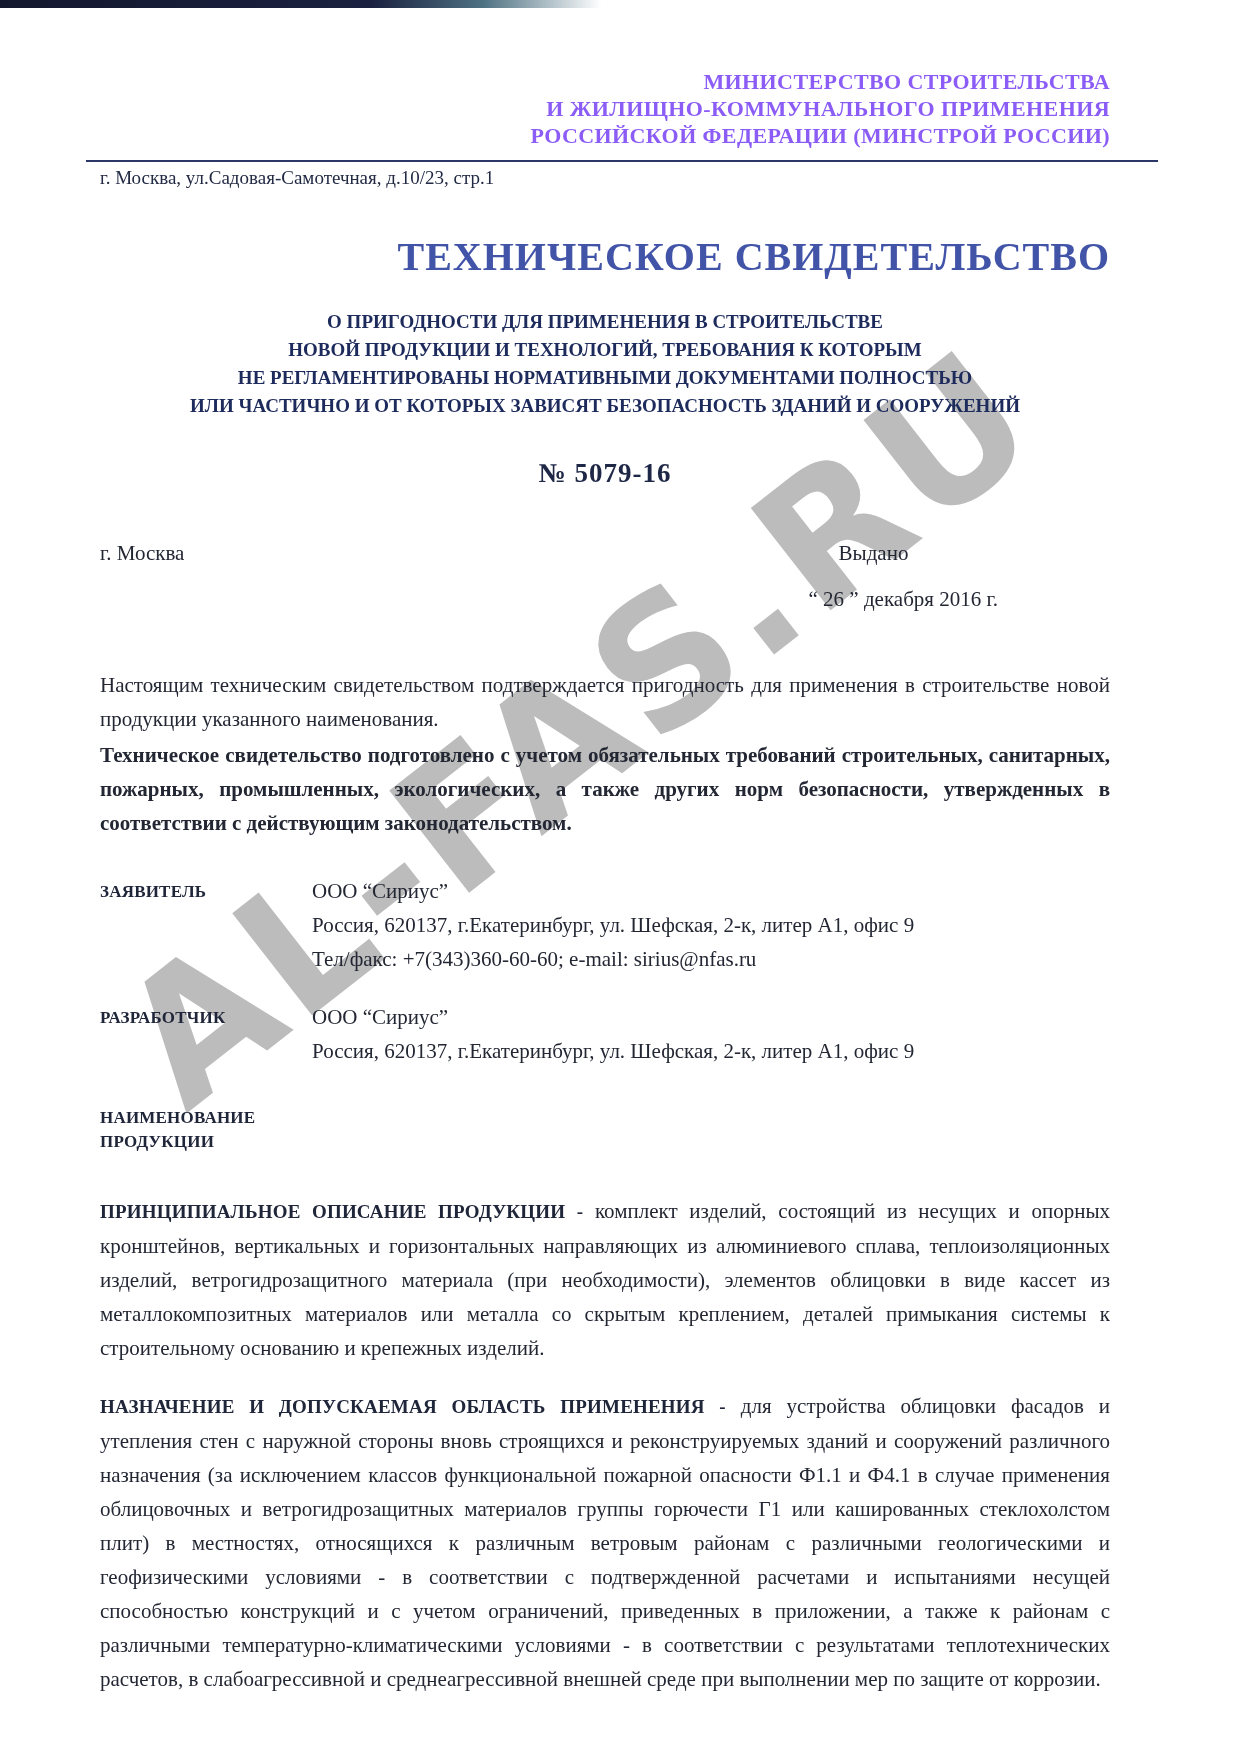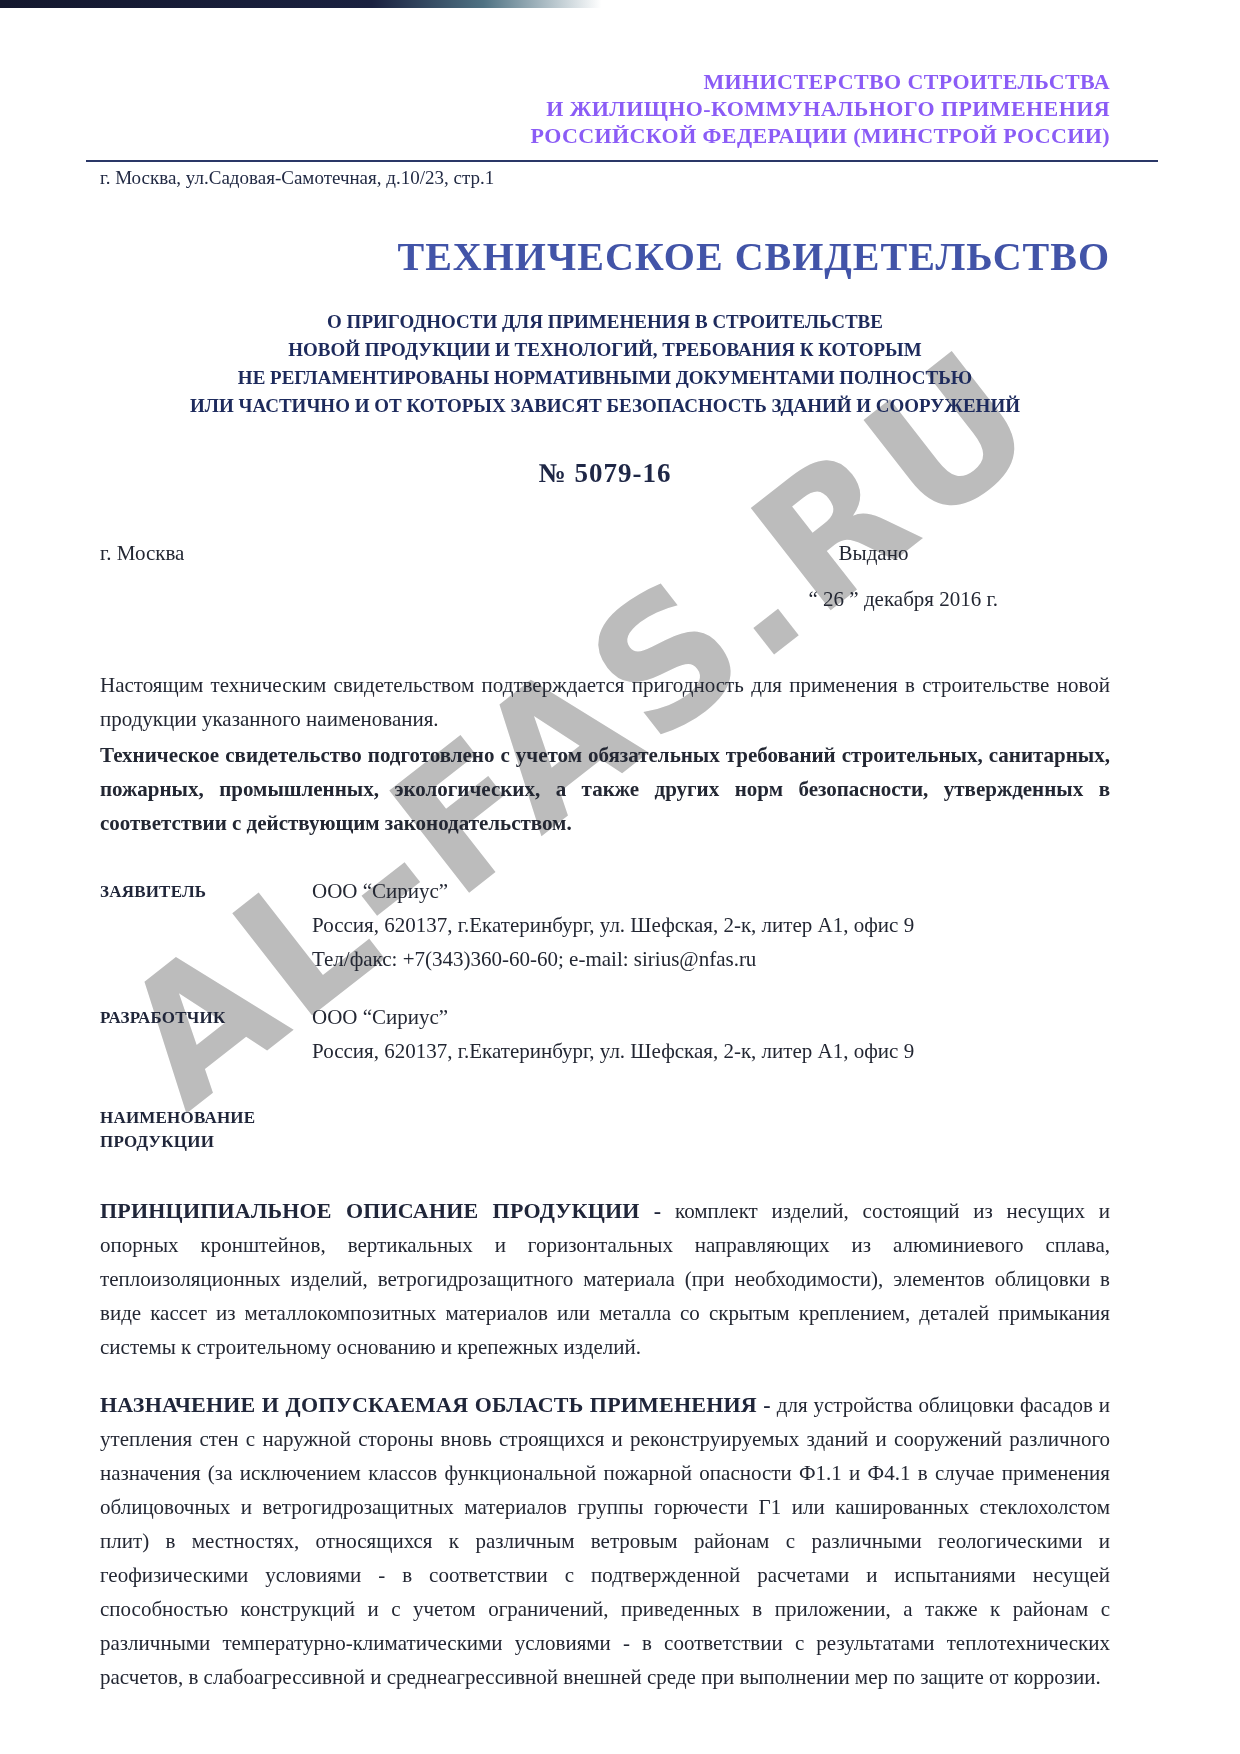--- a/index.html
+++ b/index.html
@@ -113,21 +113,21 @@
     line-height: 24px;
     padding-top: 6px;
     color: #20263a;
     letter-spacing: 0.2px;
   }
   .field-value { flex: 1; font-size: 21px; line-height: 34px; }
   .section { margin-top: 40px; text-align: justify; font-size: 21px; line-height: 34px; }
   .section + .section { margin-top: 24px; }
   .section-heading {
     font-weight: bold;
-    font-size: 22px;
+    font-size: 19px;
     color: #20263a;
     letter-spacing: 0.2px;
   }
 </style>
 </head>
 <body>
 
 <div class="page">
 
   <div class="scan-edge"></div>

